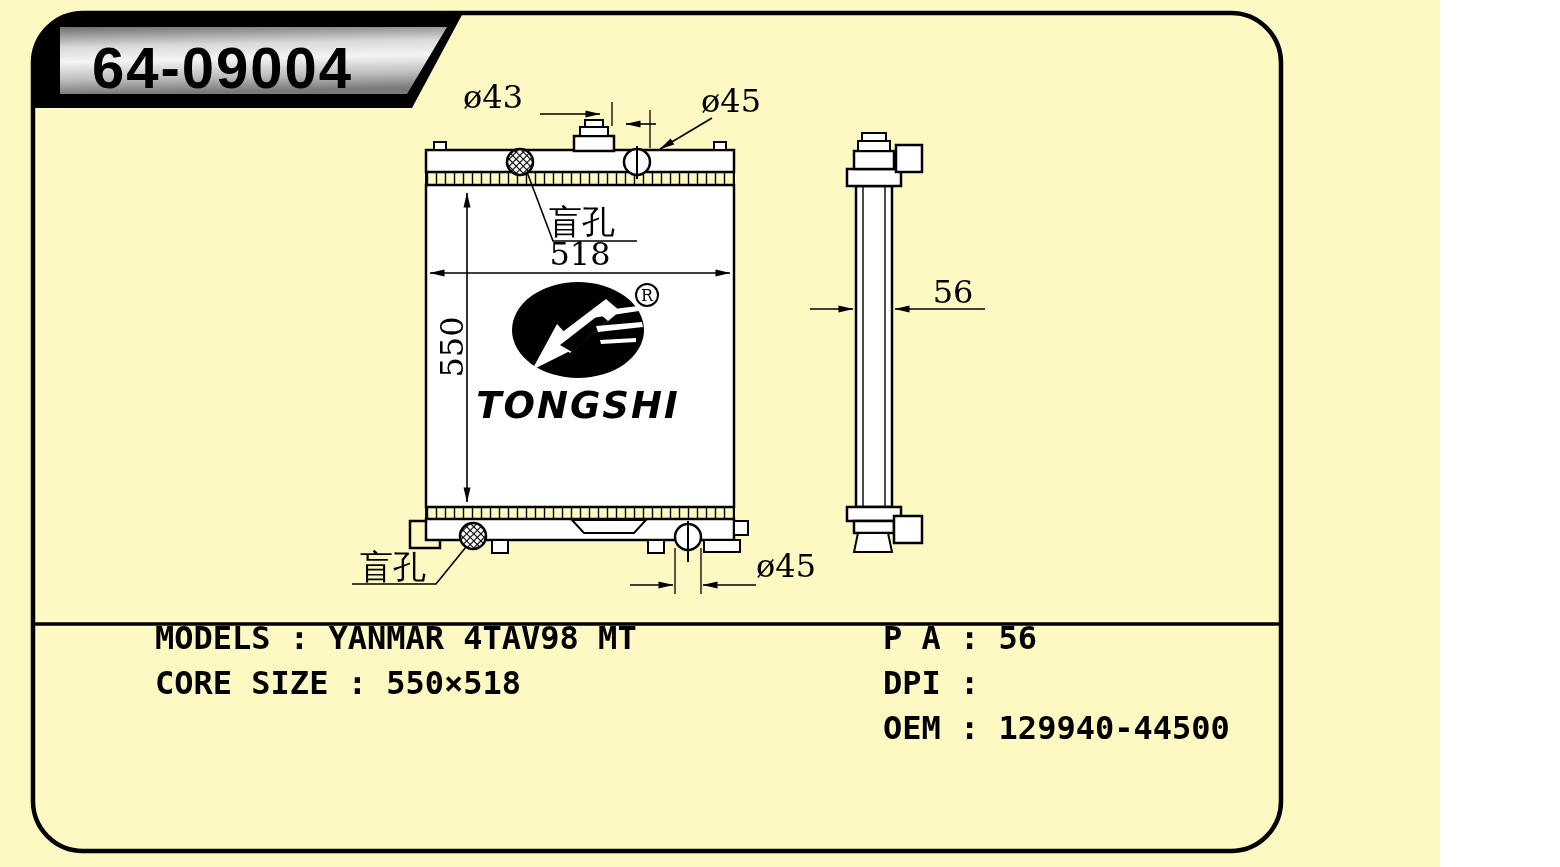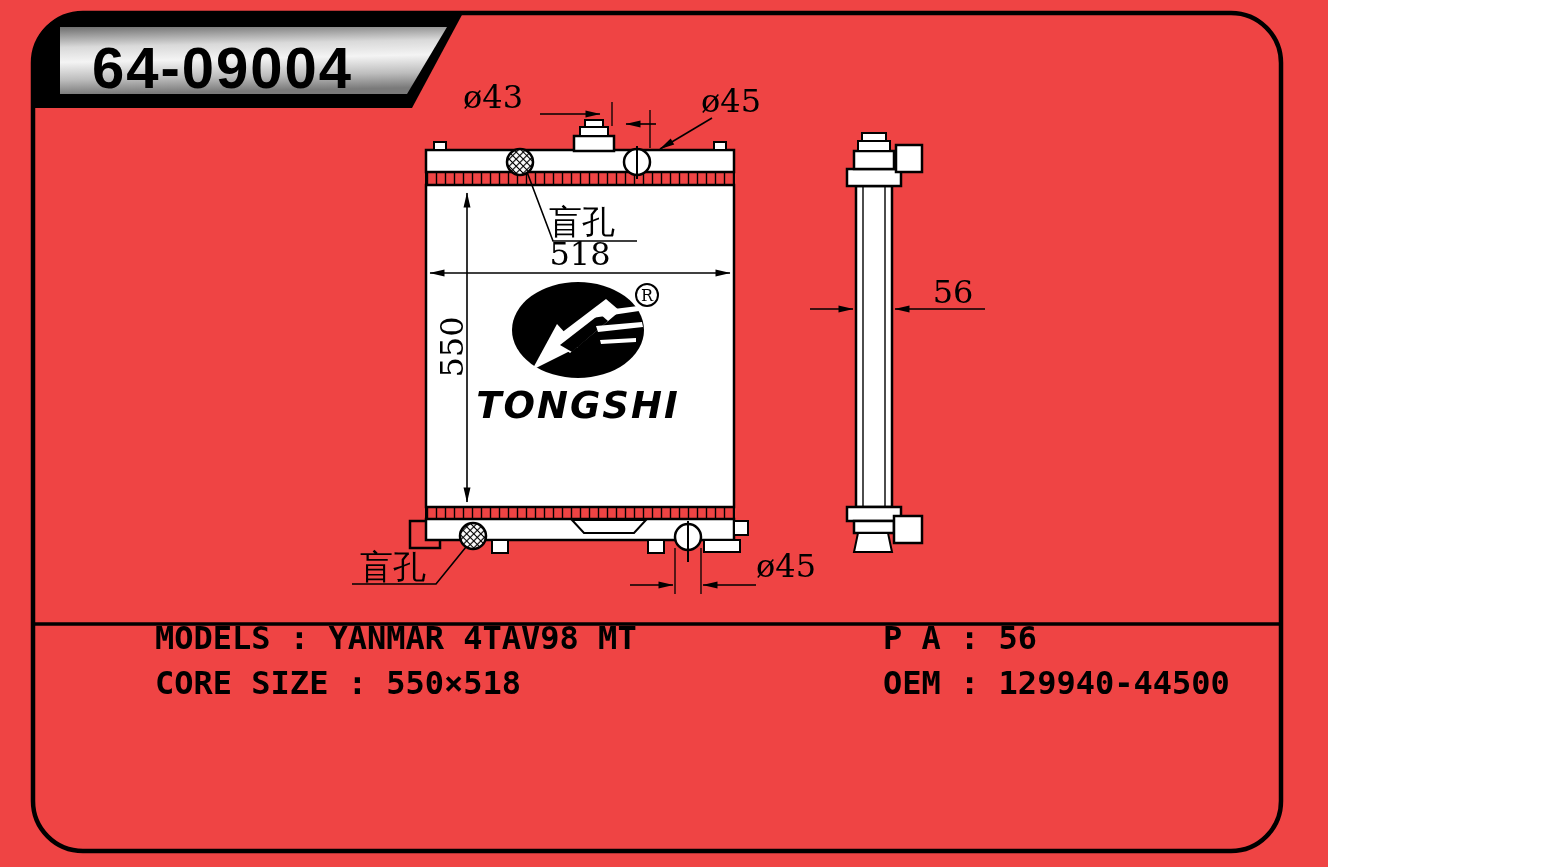--- a/index.html
+++ b/index.html
@@ -1,19 +1,19 @@
 <!DOCTYPE html>
 <html><head>
 <meta charset="utf-8">
 <style>
   html,body{margin:0;padding:0;background:#fff;}
   .page{
     position:relative;
-    width:1328px;height:867px;
-    background:#ef4444;
+    width:1440px;height:867px;
+    background:#fef9c3;
     overflow:hidden;
     font-family:"DejaVu Sans",sans-serif;
   }
   svg{position:absolute;left:0;top:0;}
   .dim{font-family:"DejaVu Serif",serif;font-size:32px;fill:#000;}
   .dim-small{font-family:"DejaVu Serif",serif;font-size:16px;fill:#000;}
   .cjk{font-family:"DejaVu Sans","DejaVu Serif",sans-serif;font-size:33px;fill:#000;}
   .badge-num{font-family:"Liberation Sans",sans-serif;font-weight:bold;font-size:58px;letter-spacing:2px;fill:#000;}
   .brand{font-family:"DejaVu Sans",sans-serif;font-weight:bold;font-style:italic;font-size:37px;letter-spacing:2px;fill:#000;}
   .spec-col{position:absolute;top:616px;display:flex;flex-direction:column;}
@@ -161,16 +161,17 @@
     </g>
     <text class="dim" x="953" y="303" text-anchor="middle">56</text>
   </svg>
 
   <div class="spec-col left">
     <div class="spec-line">MODELS : YANMAR 4TAV98 MT</div>
     <div class="spec-line">CORE SIZE : 550×518</div>
   </div>
   <div class="spec-col right">
     <div class="spec-line">P A : 56</div>
+    <div class="spec-line">DPI :</div>
     <div class="spec-line">OEM : 129940-44500</div>
   </div>
 
 </div>
 
 </body></html>

